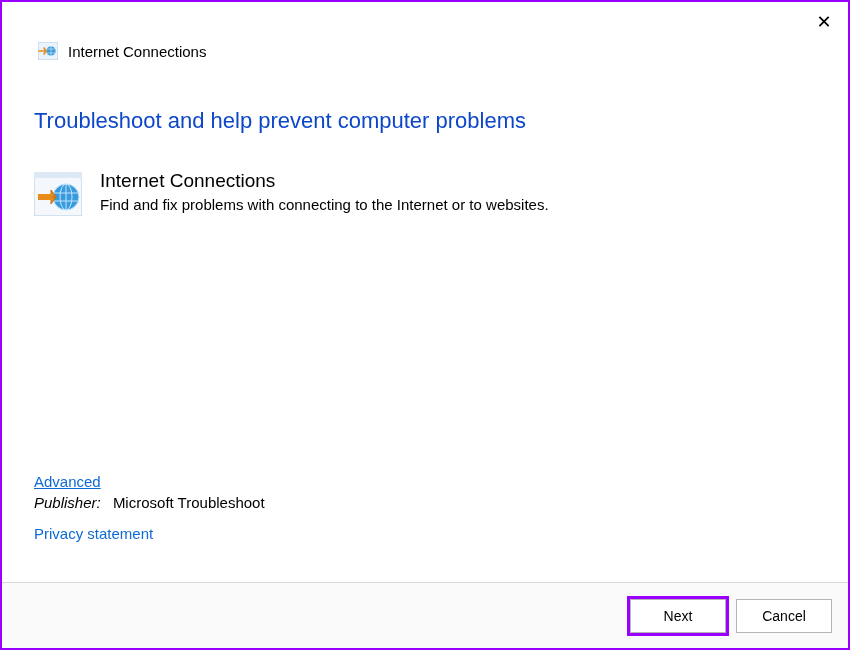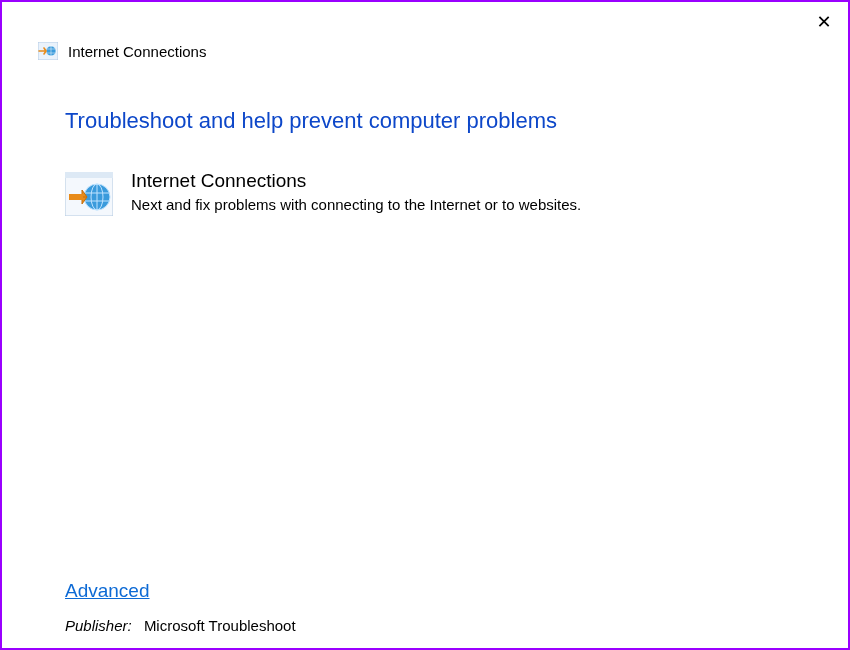--- a/index.html
+++ b/index.html
@@ -46,21 +46,21 @@
       width: 20px;
       height: 18px;
       position: relative;
     }
     .header-title {
       font-size: 15px;
       color: #000;
     }
     .content {
       flex: 1;
-      padding: 30px 56px 0 63px;
+      padding: 30px 56px 0 32px;
       display: flex;
       flex-direction: column;
     }
     .main-heading {
       color: #0d47c9;
       font-size: 22px;
       font-weight: 400;
       margin-bottom: 36px;
     }
     .section-row {
@@ -80,24 +80,24 @@
       margin-bottom: 4px;
     }
     .section-desc {
       font-size: 15px;
       color: #000;
     }
     .spacer { flex: 1; }
     .link-advanced {
       color: #0d6ad5;
       text-decoration: underline;
-      font-size: 19px;
+      font-size: 15px;
       cursor: pointer;
       display: inline-block;
-      margin-bottom: 15px;
+      margin-bottom: 4px;
     }
     .publisher-row {
       font-size: 15px;
       color: #000;
       margin-bottom: 14px;
     }
     .publisher-label { margin-right: 8px; font-style: italic; }
     .link-privacy {
       color: #0d6ad5;
       font-size: 15px;
@@ -165,29 +165,34 @@
           <circle cx="32" cy="25" r="13" fill="#3a9bdc"></circle>
           <ellipse cx="32" cy="25" rx="13" ry="13" fill="none" stroke="#bfe3ff" stroke-width="1"></ellipse>
           <path d="M32 12 v26 M20 21 h24 M20 29 h24" stroke="#bfe3ff" stroke-width="1" fill="none"></path>
           <ellipse cx="32" cy="25" rx="6" ry="13" fill="none" stroke="#bfe3ff" stroke-width="1"></ellipse>
           <path d="M4 25 L22 25 M17 18 L22 25 L17 32 Z" fill="#e88b1a" stroke="#c56f0a" stroke-width="1" stroke-linejoin="round"></path>
           <rect x="4" y="22" width="14" height="6" fill="#e88b1a"></rect>
         </svg>
       </span>
       <div>
         <div class="section-title">Internet Connections</div>
-        <div class="section-desc">Next and fix problems with connecting to the Internet or to websites.</div>
+        <div class="section-desc">Find and fix problems with connecting to the Internet or to websites.</div>
       </div>
     </div>
 
     <div class="spacer"></div>
 
     <a class="link-advanced">Advanced</a>
 
     <div class="publisher-row">
       <span class="publisher-label">Publisher:</span>
       <span>Microsoft Troubleshoot</span>
     </div>
 
+    <a class="link-privacy">Privacy statement</a>
   </div>
 
+  <div class="footer">
+    <button class="btn btn-next">Next</button>
+    <button class="btn">Cancel</button>
+  </div>
 
 </div>
 
 </body></html>

